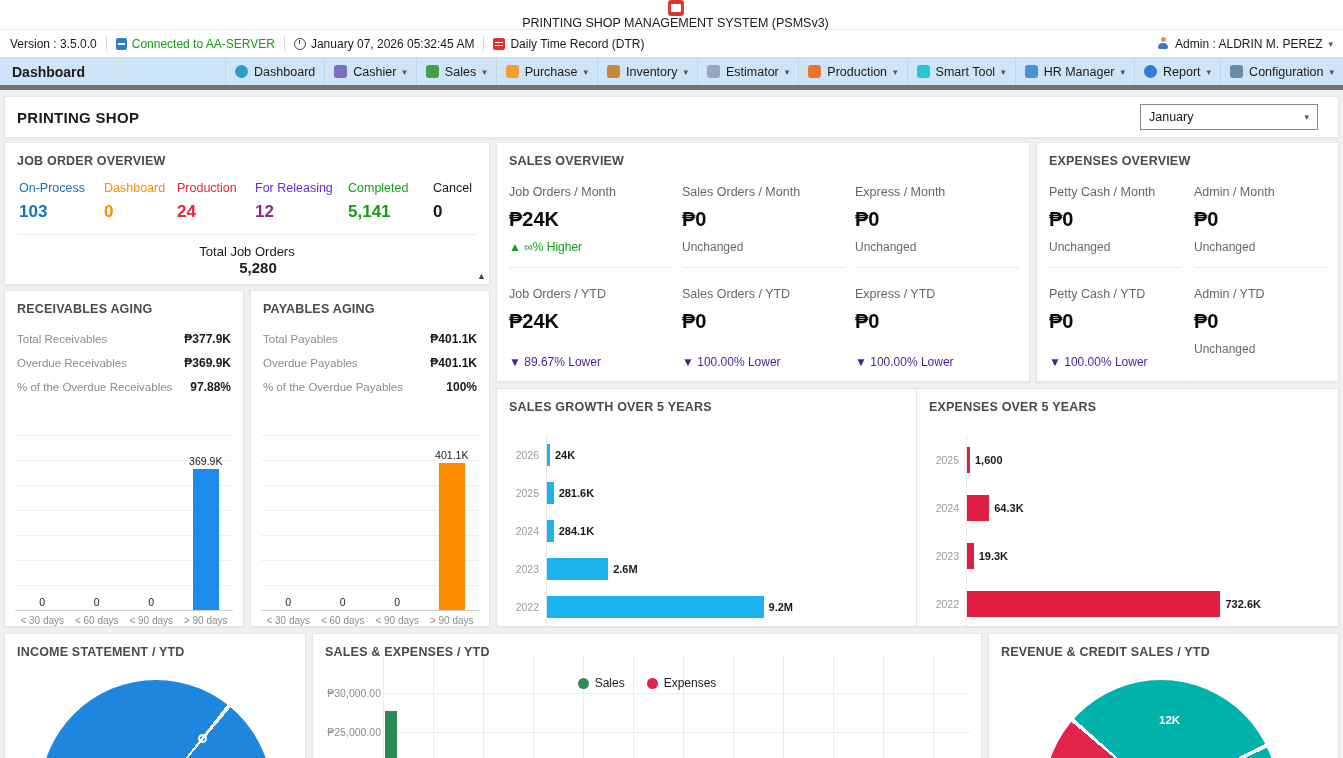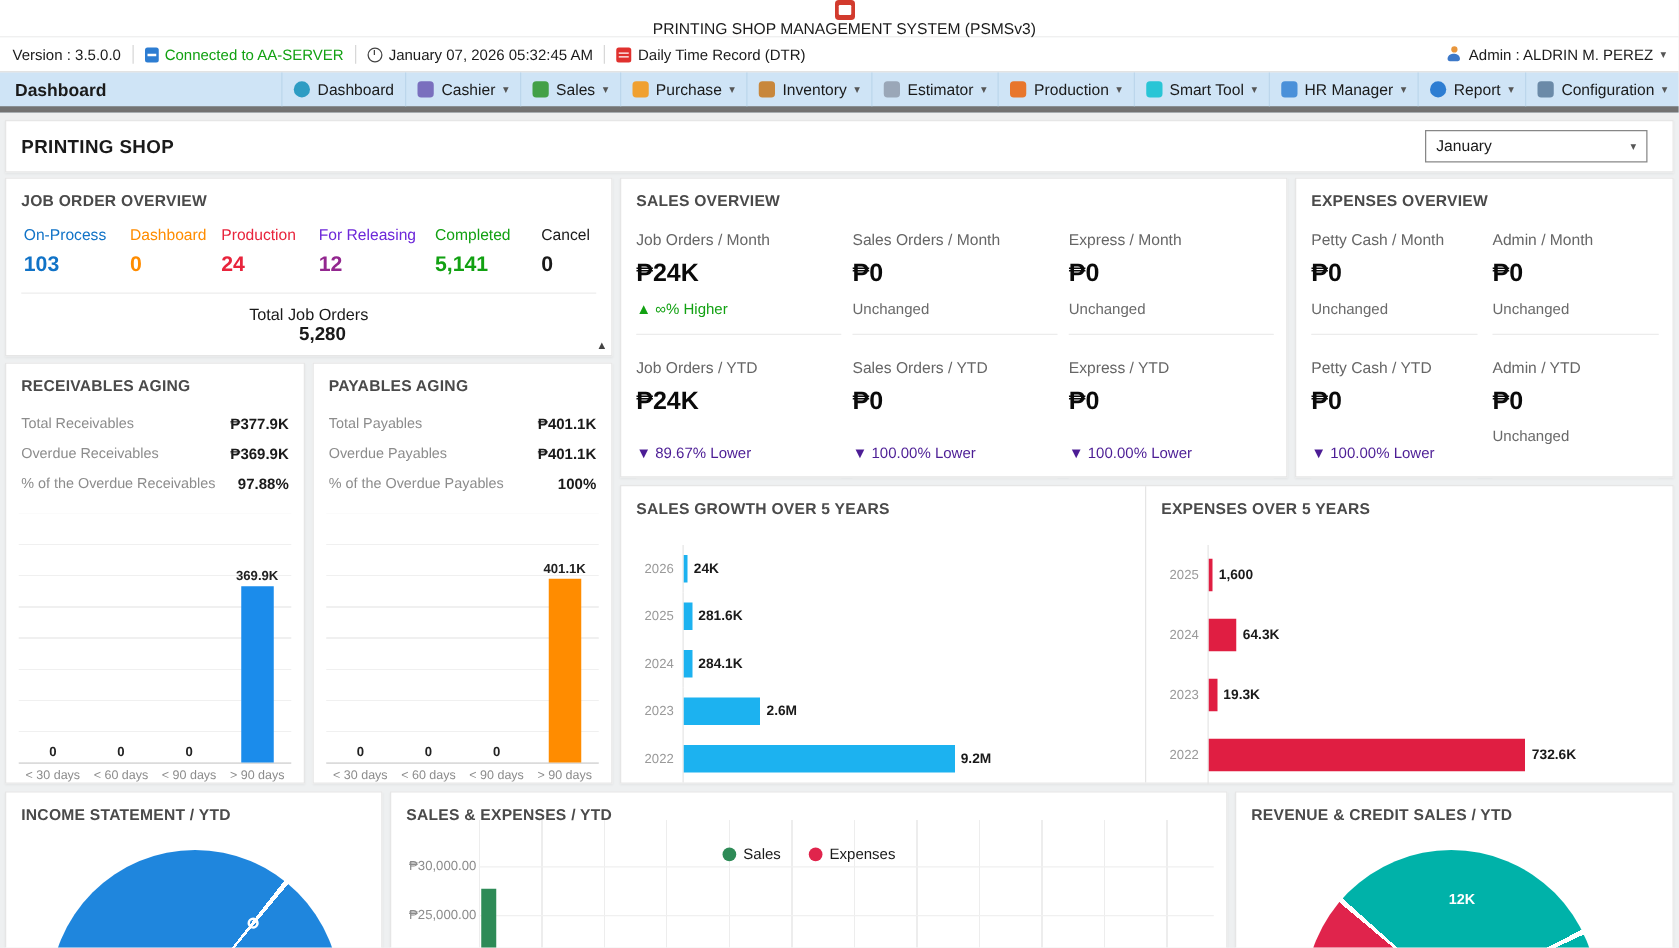--- a/index.html
+++ b/index.html
@@ -74,21 +74,21 @@
 
   .card-recv{top:290px;left:4px;width:240px;height:337px;}
   .card-pay{top:290px;left:250px;width:240px;height:337px;}
   .aging-rows{margin:11px 12px 0;}
   .aging-row{display:flex;justify-content:space-between;align-items:center;height:24px;}
   .aging-label{font-size:11.5px;color:#8c8c8c;}
   .aging-value{font-size:12px;font-weight:bold;}
   .aging-chart{margin:12px 10px 0;}
   .vbar-area{height:200px;display:flex;align-items:flex-end;border-bottom:1px solid #cfcfcf;background:repeating-linear-gradient(to top,transparent 0 24px,#f0f0f0 24px 25px);}
   .vbar-slot{flex:1;display:flex;flex-direction:column;align-items:center;justify-content:flex-end;height:100%;}
-  .vbar-val{font-size:10.5px;font-weight:bold;color:#222;margin-bottom:2px;}
+  .vbar-val{font-size:10.5px;font-weight:normal;color:#222;margin-bottom:2px;}
   .vbar{width:26px;}
   .vbar-cats{display:flex;margin-top:4px;}
   .vbar-cat{flex:1;text-align:center;font-size:10px;color:#8c8c8c;}
 
   .card-combo{top:388px;left:496px;width:843px;height:239px;}
   .combo-half{position:absolute;top:0;bottom:0;}
   .half-left{left:0;width:419px;}
   .half-right{left:419px;right:0;border-left:1px solid #e5e5e5;}
   .hbar-chart{margin:22px 14px 0 12px;}
   .hbar-row{display:flex;align-items:center;}

